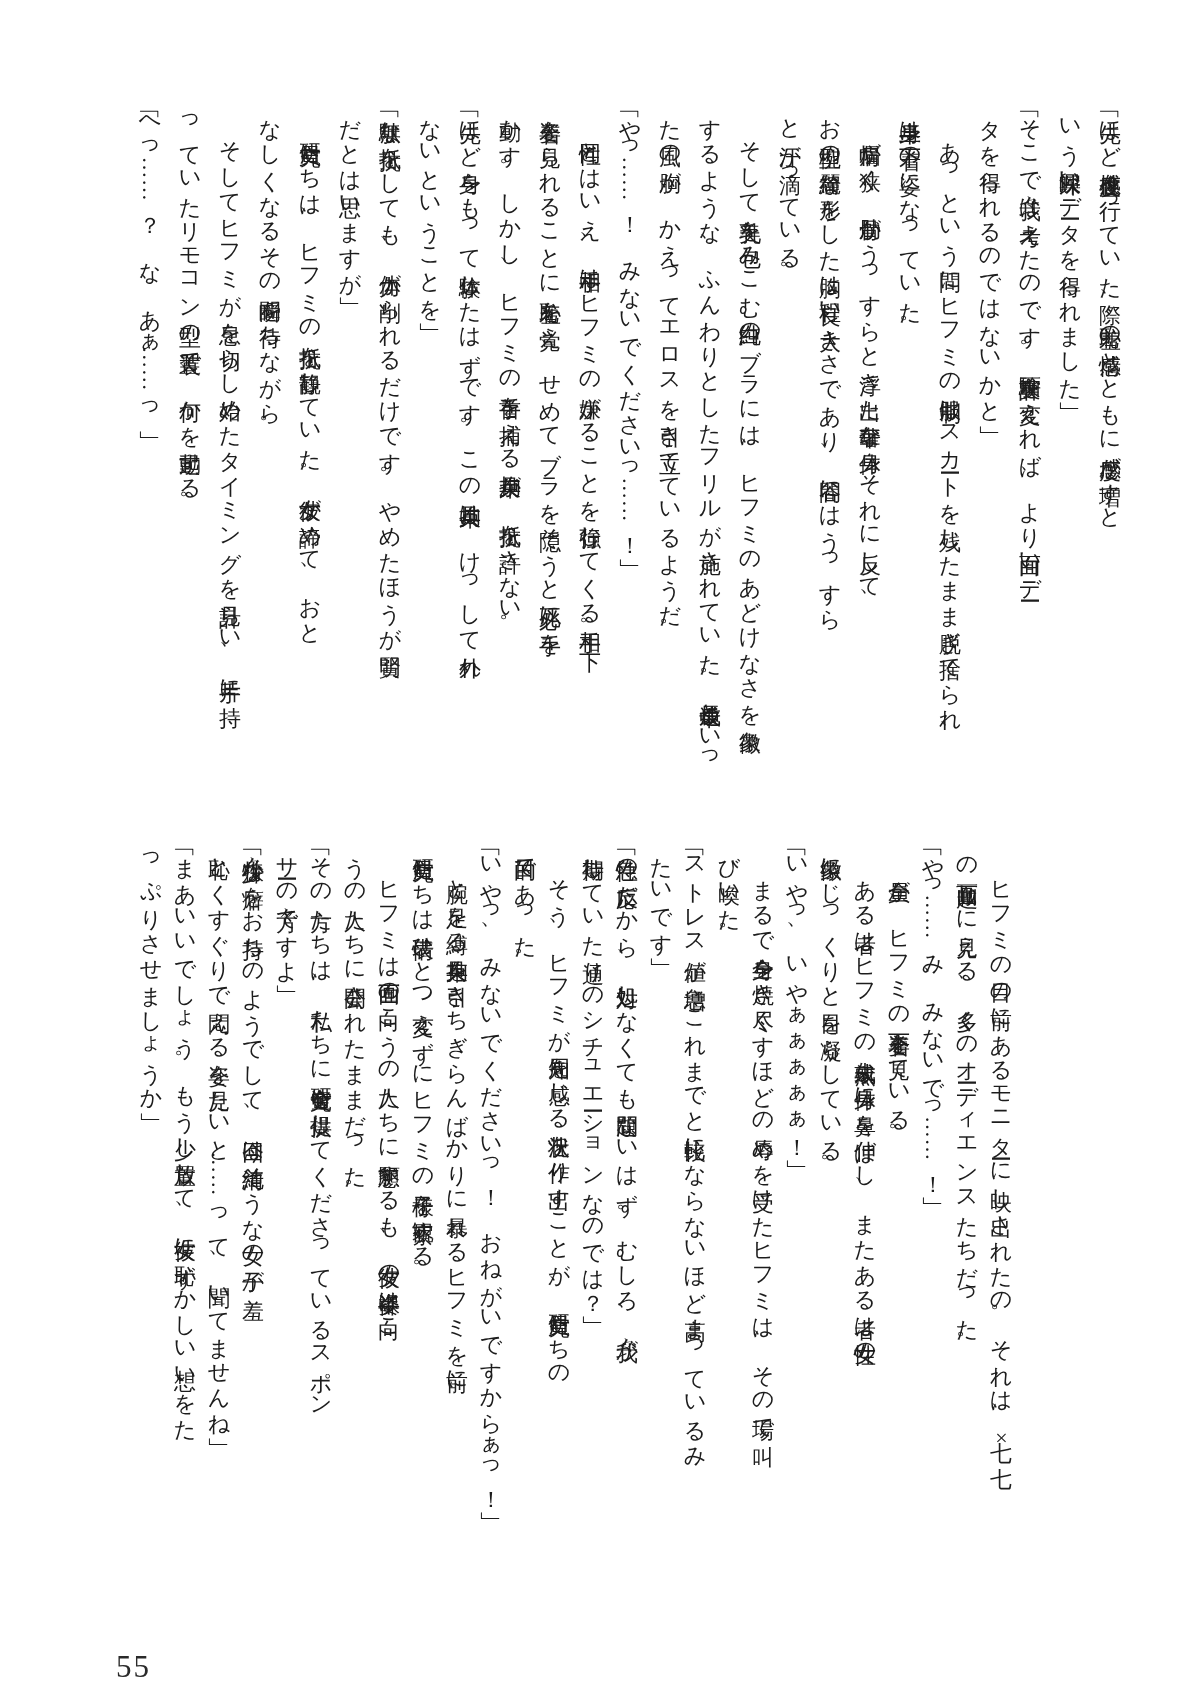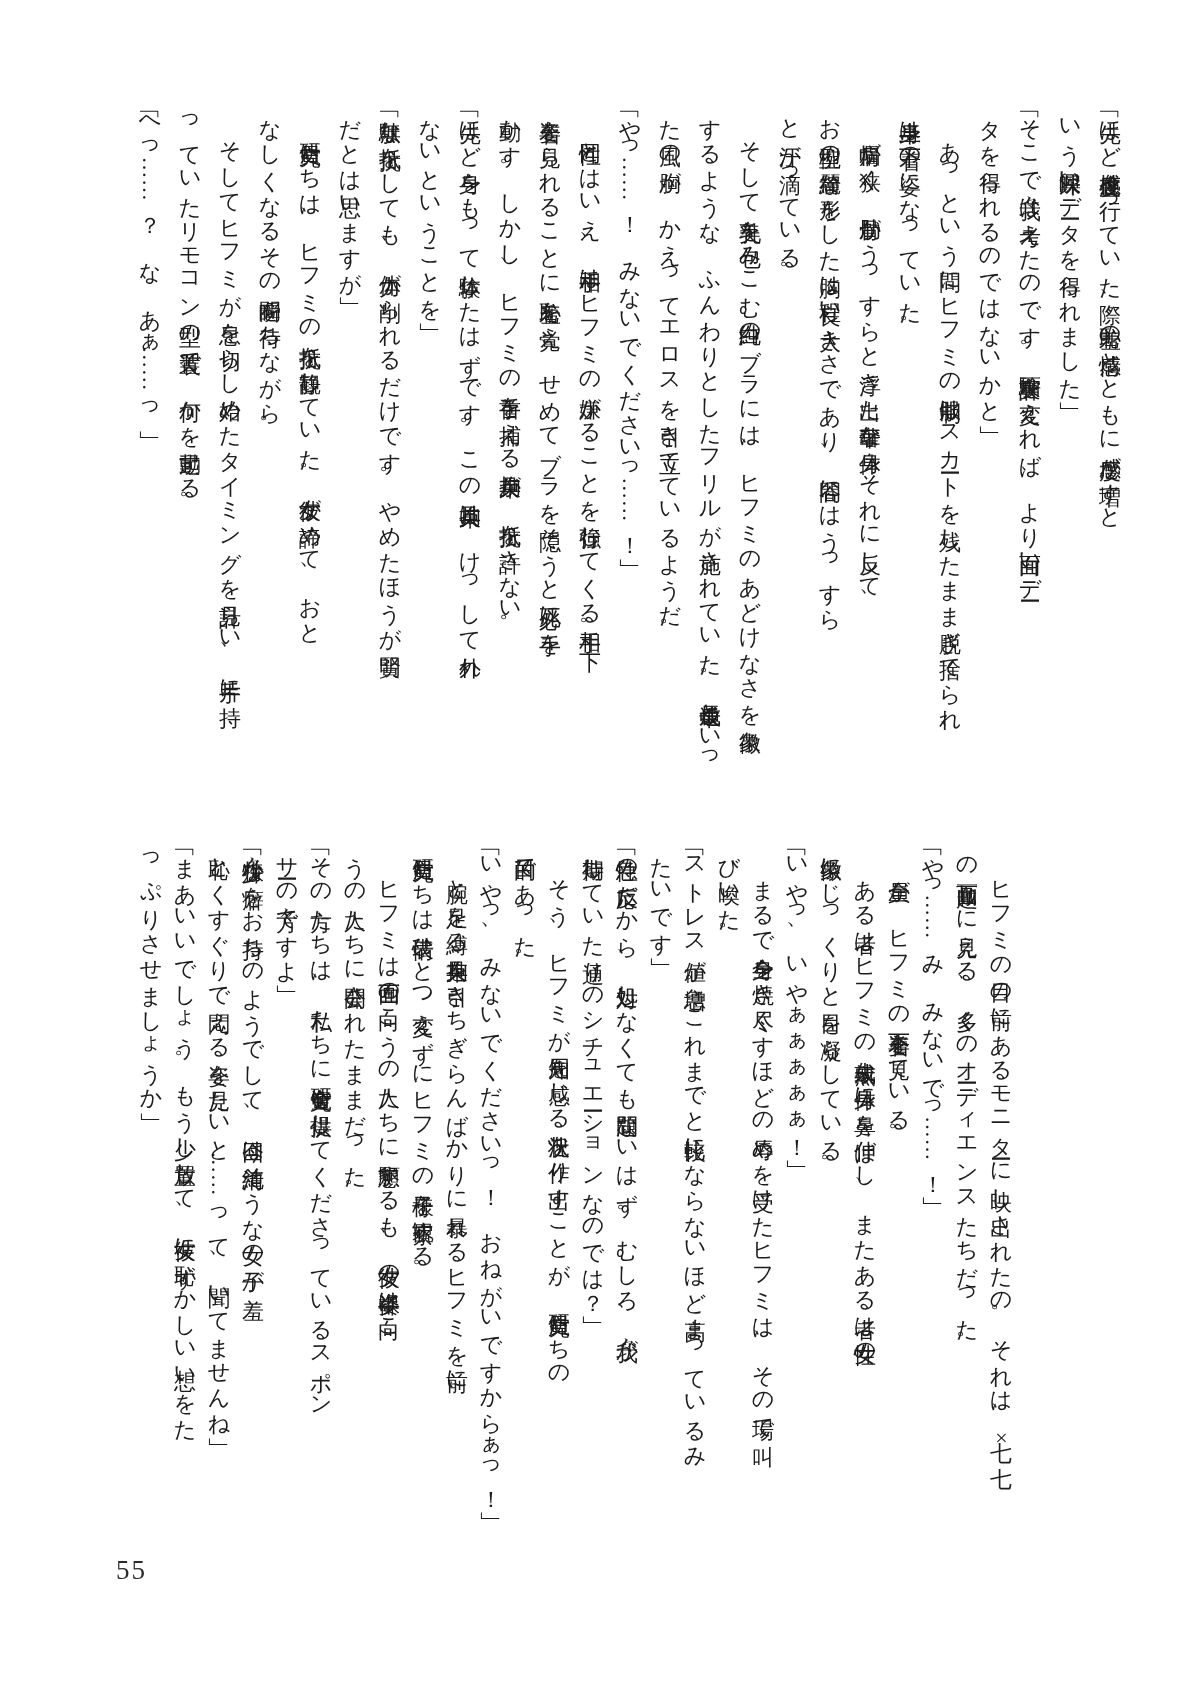--- a/index.html
+++ b/index.html
@@ -33,22 +33,22 @@
     line-height: 40px;
   }
   .tier-bottom {
     top: 842px;
     right: 182px;
     line-height: 34px;
   }
   .page-number {
     position: absolute;
     left: 116px;
-    top: 1555px;
-    font-size: 27px;
+    top: 1649px;
+    font-size: 31px;
     letter-spacing: 2px;
     color: #2a2a2a;
   }
 </style>
 </head>
 <body>
 
 <div class="page">
 
   <div class="vtext tier-top">「先ほど感度検査を行っていた際、羞恥の感情とともに感度が増すと

